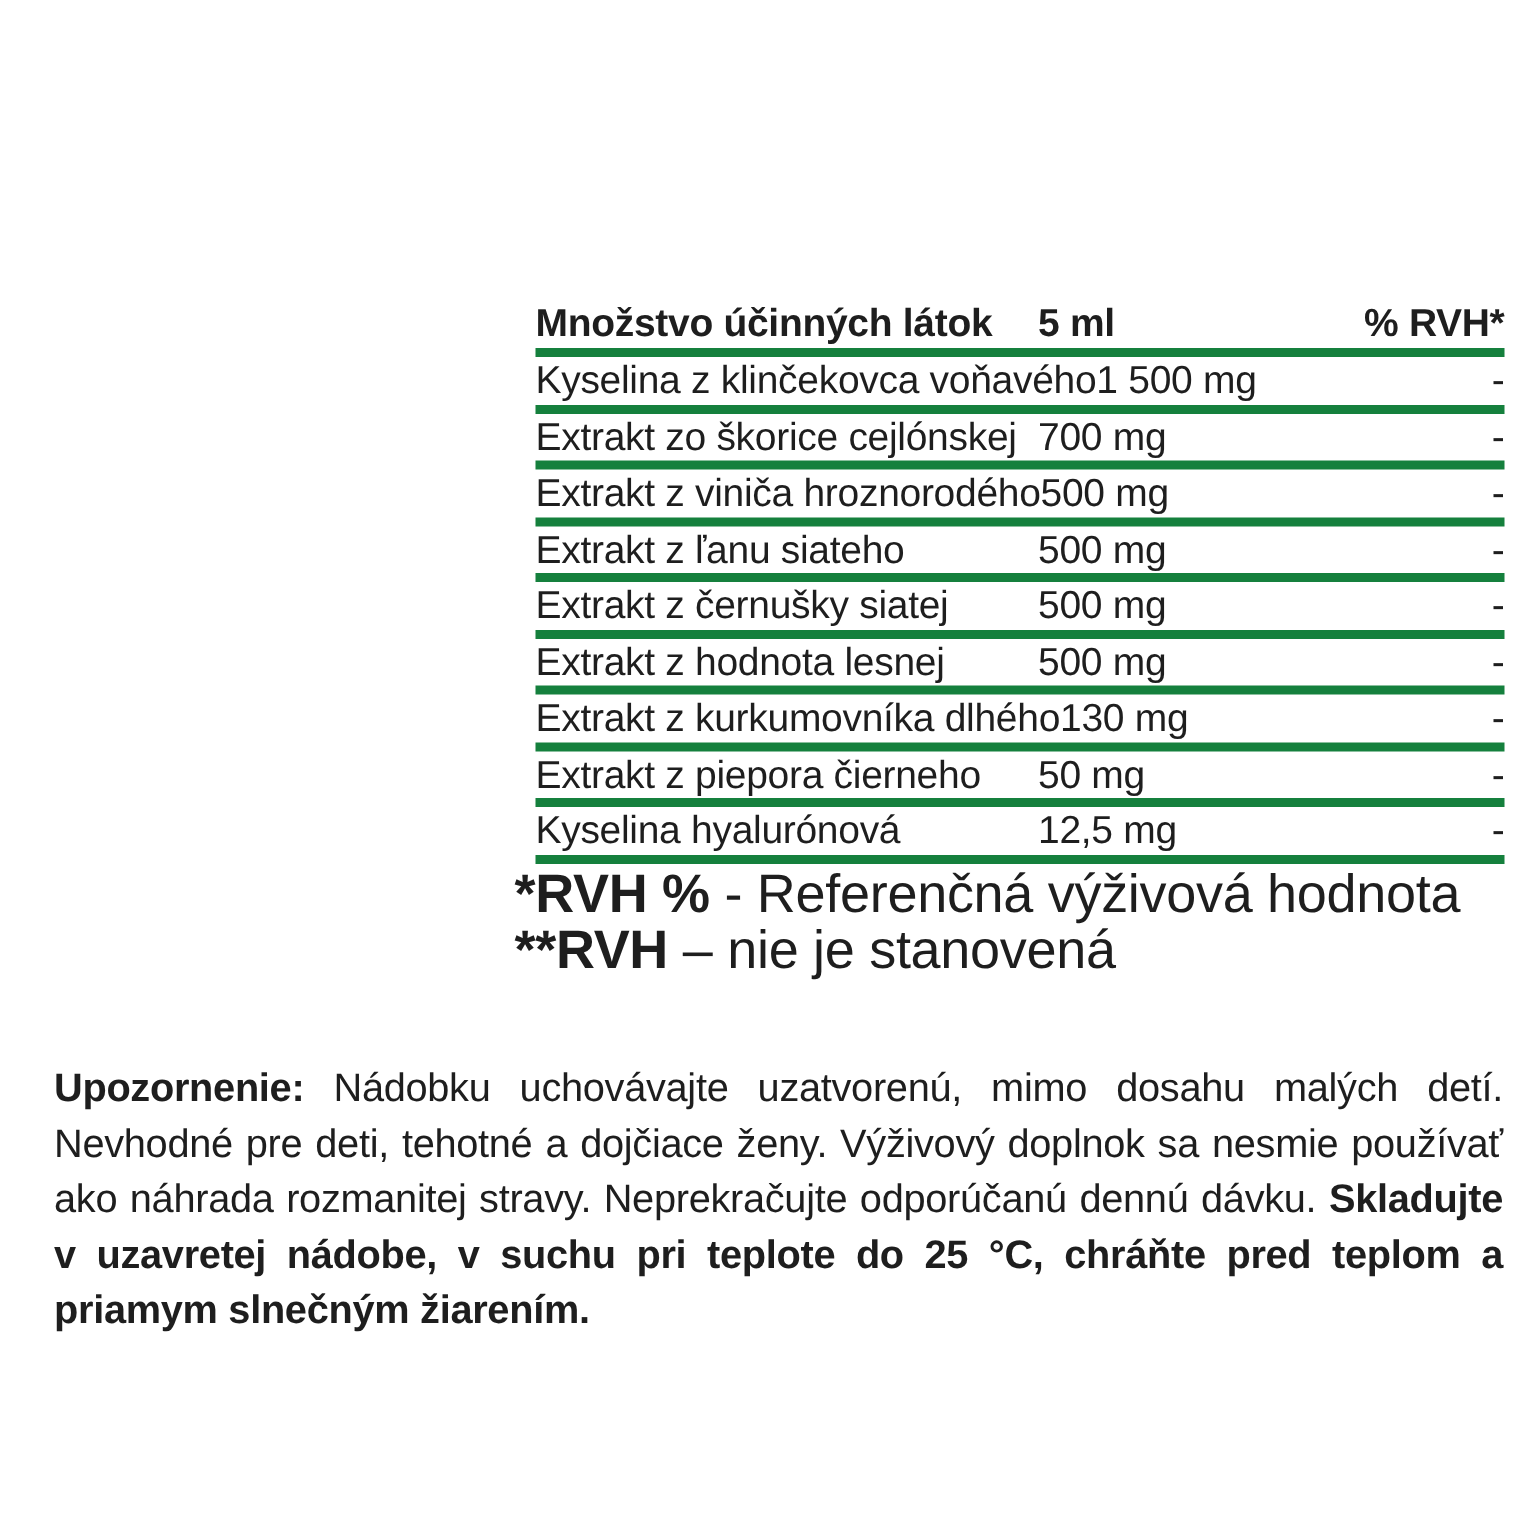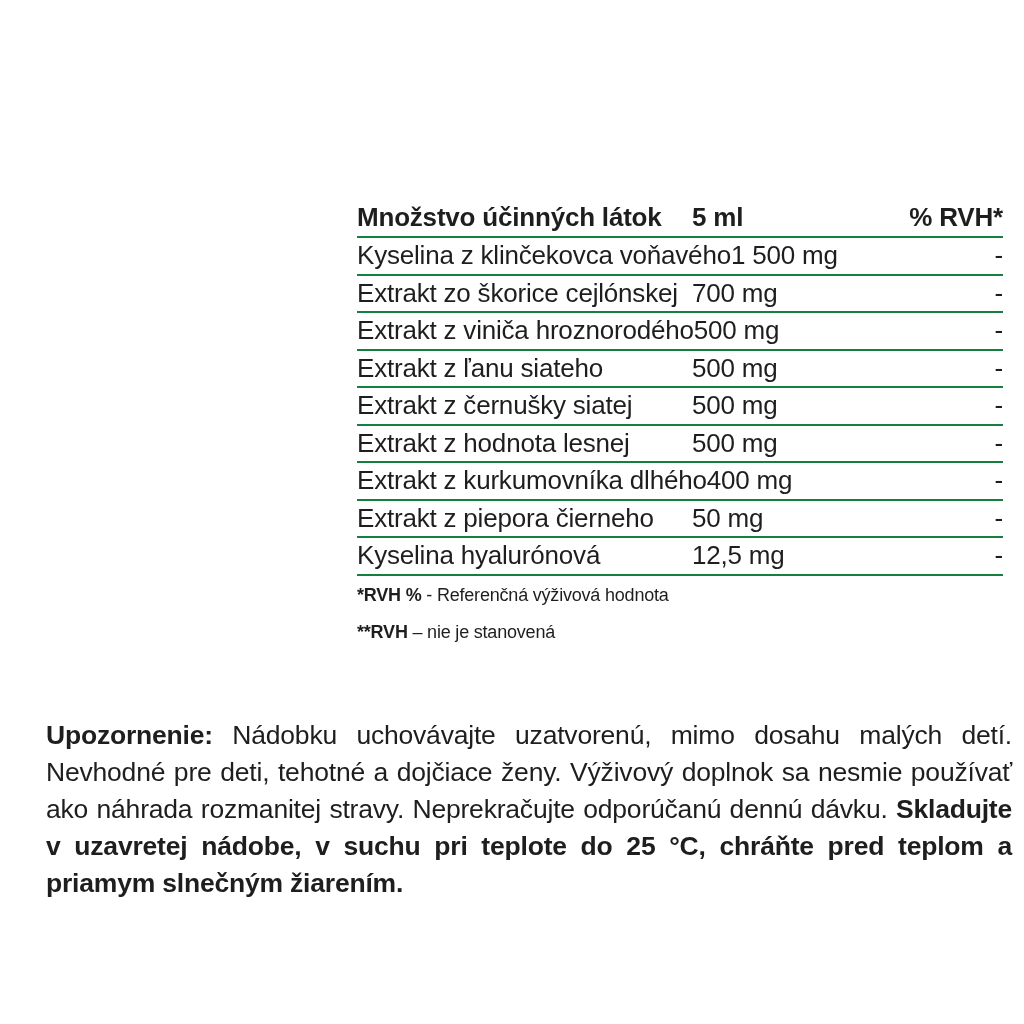--- a/index.html
+++ b/index.html
@@ -21,21 +21,21 @@
   .facts {
     position: absolute;
     left: 357px;
     top: 199px;
     width: 646px;
   }
   .facts .row {
     display: flex;
     align-items: center;
     height: 37.5px;
-    border-bottom: 2px solid #15803d;
+    border-bottom: 6px solid #15803d;
     font-size: 26px;
     box-sizing: border-box;
   }
   .facts .row.header {
     font-weight: 700;
     height: 39px;
   }
   .facts .name {
     flex: 1;
     text-align: left;
@@ -50,41 +50,41 @@
   .facts .rvh {
     width: 113px;
     text-align: right;
     white-space: nowrap;
     padding-left: 48px;
   }
 
   
   .footnotes {
     position: absolute;
-    left: 357px;
+    left: 343px;
     top: 577px;
     width: 646px;
-    font-size: 18px;
+    font-size: 36px;
   }
   .footnotes p {
     margin: 0;
     line-height: 37px;
     white-space: pre-wrap;
   }
   .footnotes b {
     font-weight: 700;
   }
 
   
   .warning {
     position: absolute;
     left: 30px;
     top: 701px;
     width: 966px;
-    margin: 16px;
+    margin: 6px;
     font-size: 26.5px;
     line-height: 37px;
     text-align: justify;
     white-space: pre-wrap;
   }
   .warning b {
     font-weight: 700;
   }
 </style>
 </head>
@@ -122,21 +122,21 @@
     <span class="amount">500 mg</span>
     <span class="rvh">-</span>
   </div>
   <div class="row">
     <span class="name">Extrakt z hodnota lesnej</span>
     <span class="amount">500 mg</span>
     <span class="rvh">-</span>
   </div>
   <div class="row">
     <span class="name">Extrakt z kurkumovníka dlhého</span>
-    <span class="amount">400 mg</span>
+    <span class="amount">130 mg</span>
     <span class="rvh">-</span>
   </div>
   <div class="row">
     <span class="name">Extrakt z piepora čierneho</span>
     <span class="amount">50 mg</span>
     <span class="rvh">-</span>
   </div>
   <div class="row">
     <span class="name">Kyselina hyalurónová</span>
     <span class="amount">12,5 mg</span>

